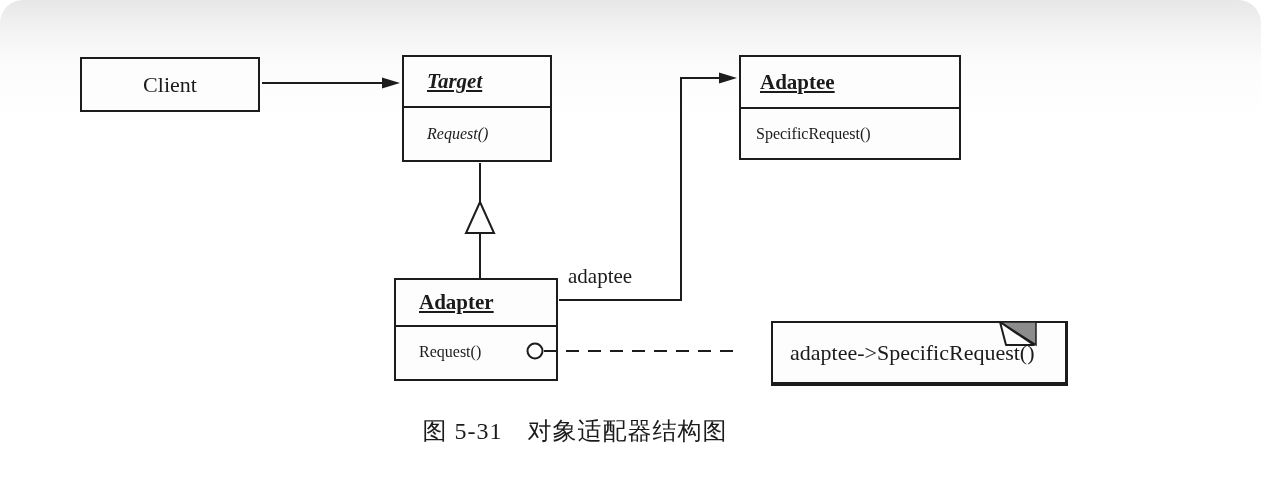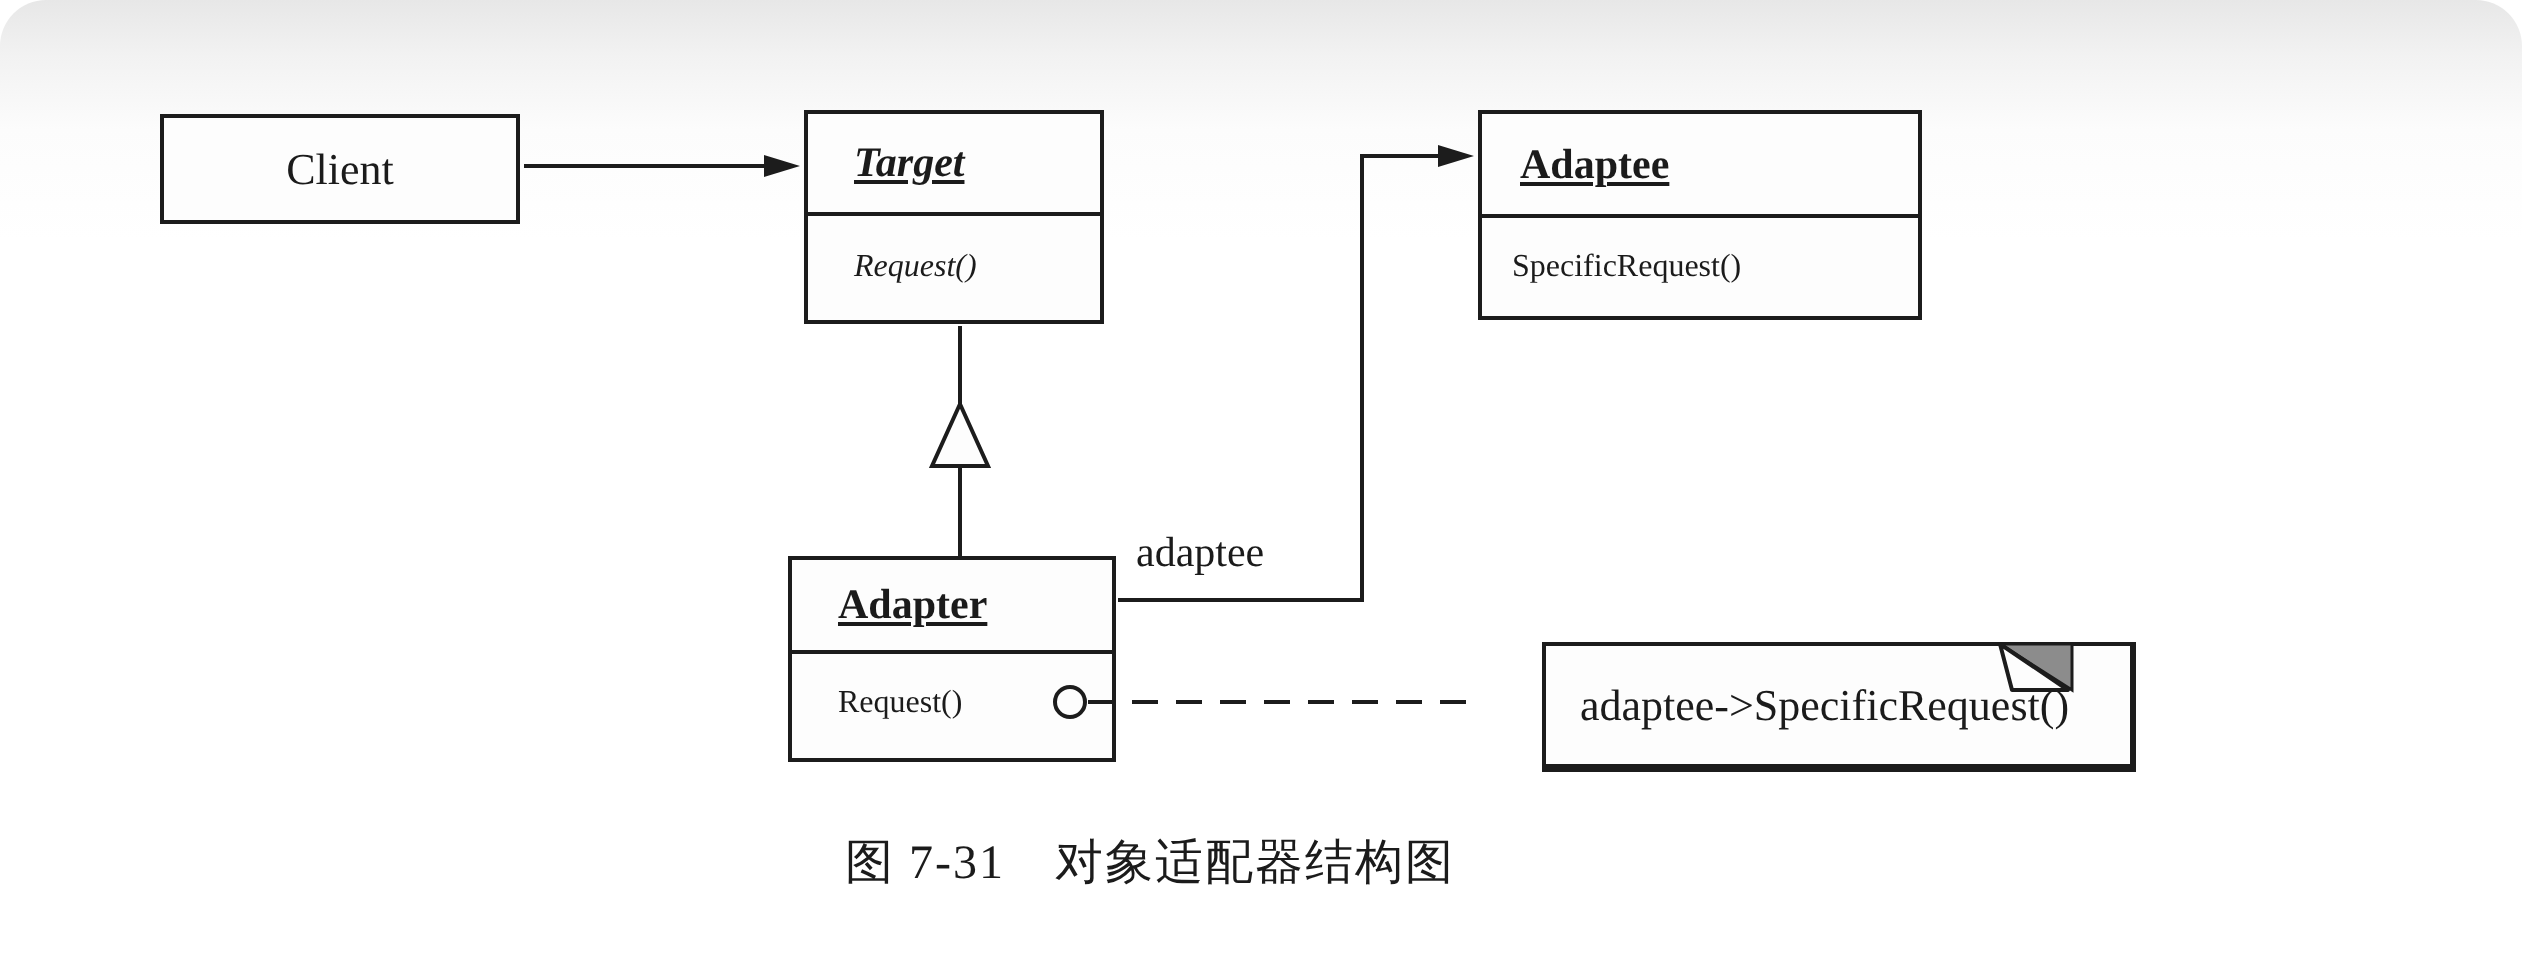--- a/index.html
+++ b/index.html
@@ -110,21 +110,21 @@
     <div class="uml-title" style="height:47px;">Adapter</div>
     <div class="uml-body" style="height:50px;">Request()</div>
   </div>
 
   <div class="note-box">
     <span>adaptee-&gt;SpecificRequest()</span>
   </div>
 
   <div class="edge-label">adaptee</div>
 
-  <div class="caption">图 7-31　对象适配器结构图</div>
+  <div class="caption">图 5-31　对象适配器结构图</div>
 
   <svg class="connectors" viewBox="0 0 1261 484">
 
     <g stroke="#1c1c1c" stroke-width="2">
       <line x1="262" y1="83" x2="385" y2="83"></line>
       <polygon points="400,83 382,77.5 382,88.5" fill="#1c1c1c" stroke="none"></polygon>
     </g>
 
     <g stroke="#1c1c1c" stroke-width="2">
       <line x1="480" y1="163" x2="480" y2="203"></line>

